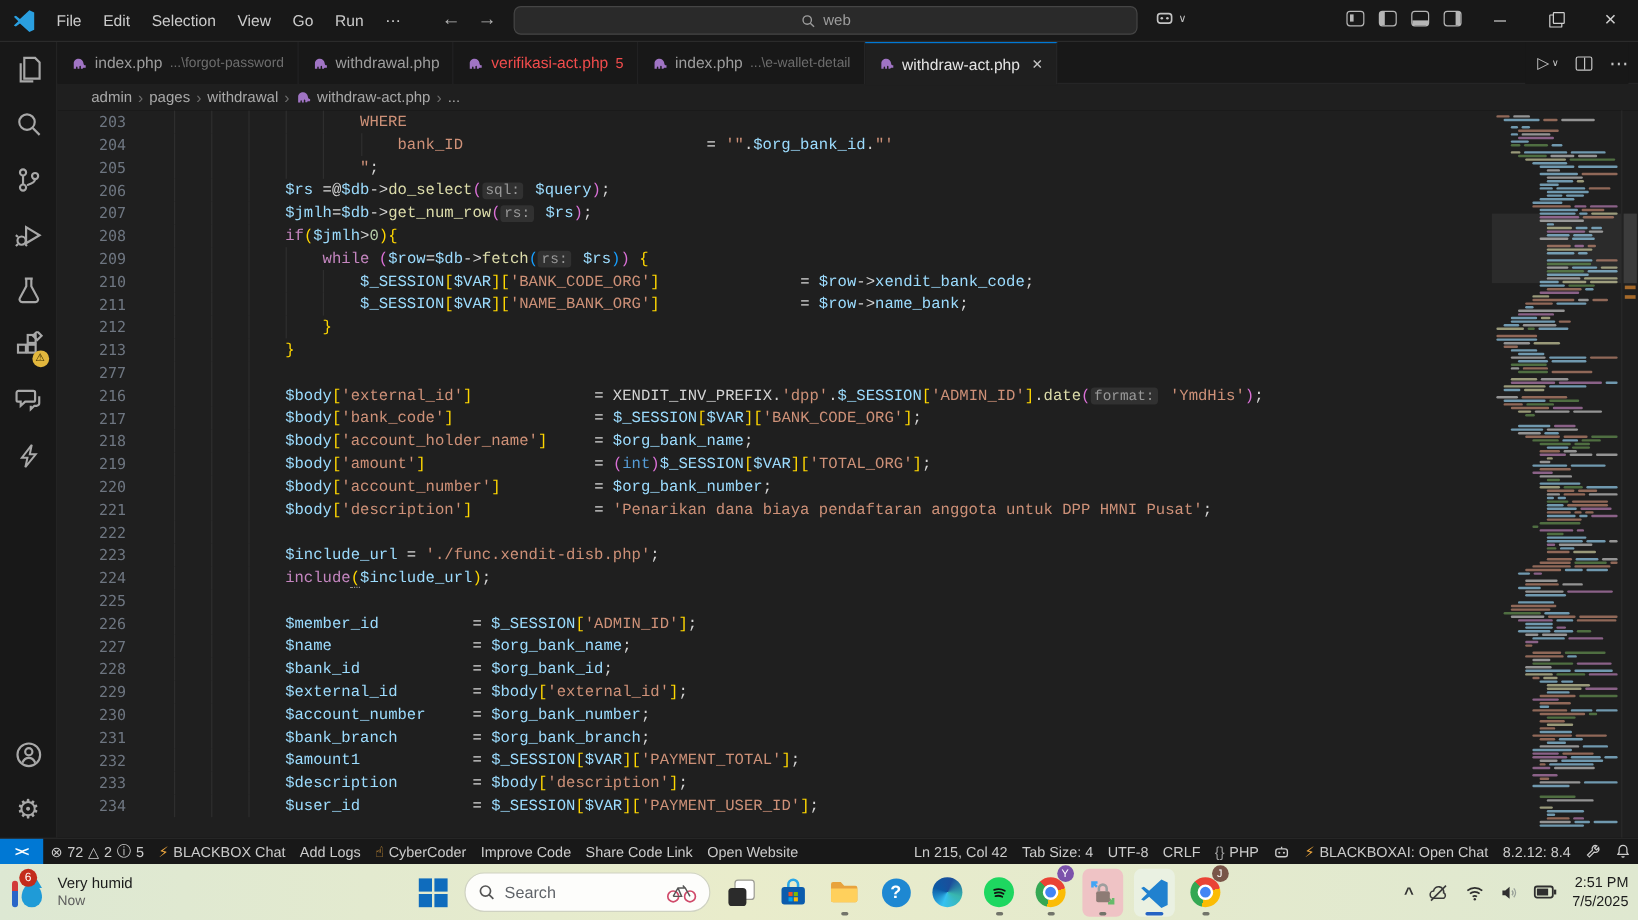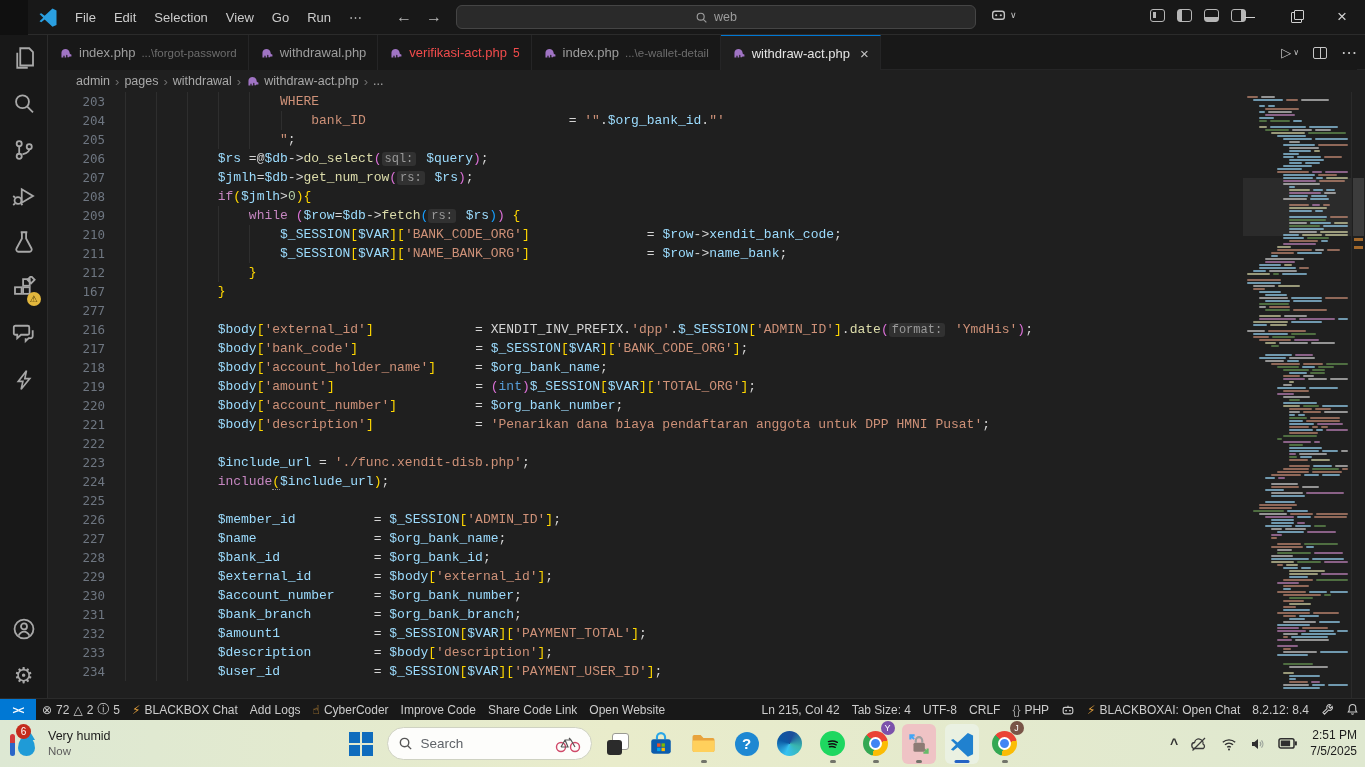--- a/index.html
+++ b/index.html
@@ -1,20 +1,20 @@
 <!DOCTYPE html>
 <html><head>
 <meta charset="utf-8">
 <style>
   html,body{margin:0;padding:0;background:#101010;}
   body{width:1365px;height:767px;overflow:hidden;font-family:"Liberation Sans",sans-serif;-webkit-font-smoothing:antialiased;}
   .screen{width:1365px;height:767px;display:flex;flex-direction:column;position:relative;}
 
   
-  .titlebar{height:35px;background:#181818;border-bottom:1px solid #2b2b2b;display:flex;align-items:center;color:#cccccc;position:relative;flex:0 0 auto;box-sizing:border-box;margin-left:28px;}
+  .titlebar{height:35px;background:#181818;border-bottom:1px solid #2b2b2b;display:flex;align-items:center;color:#cccccc;position:relative;flex:0 0 auto;box-sizing:border-box;}
   .vslogo{width:20px;height:20px;margin:0 9px 0 10px;}
   .menus{display:flex;gap:2px;}
   .menu-item{font-size:13px;color:#cccccc;padding:3px 8px;border-radius:5px;cursor:default;}
   .nav-arrows{position:absolute;left:368px;display:flex;gap:14px;font-size:16px;color:#b6b6b6;}
   .nav-arrows span{cursor:default;}
   .cmd-center{position:absolute;left:428px;top:5px;width:520px;height:24px;background:#2a2a2a;border:1px solid #454545;border-radius:6px;display:flex;align-items:center;justify-content:center;gap:6px;color:#9d9d9d;font-size:12.5px;box-sizing:border-box;}
   .copilot{position:absolute;left:962px;top:6px;display:flex;align-items:center;gap:3px;color:#c3c3c3;}
   .layout-icons{position:absolute;left:1122px;top:9px;display:flex;gap:12px;}
   .lyi{width:15px;height:13px;border:1.4px solid #b6b6b6;border-radius:3px;position:relative;box-sizing:border-box;}
   .lyi.left::after{content:"";position:absolute;left:0;top:0;bottom:0;width:4px;background:#b6b6b6;}
@@ -51,21 +51,21 @@
   .ea-split::after{content:"";position:absolute;top:0;bottom:0;left:6px;width:1.3px;background:#c5c5c5;}
 
   
   .breadcrumbs{height:22px;background:#1f1f1f;display:flex;align-items:center;padding-left:28px;font-size:12.5px;color:#a9a9a9;gap:5px;flex:0 0 auto;}
   .crumb{display:flex;align-items:center;gap:4px;}
   .crumb-sep{color:#6e6e6e;font-size:13px;}
 
   
   .editorwrap{flex:1;display:flex;min-height:0;background:#1f1f1f;position:relative;}
   .codearea{flex:1;overflow:hidden;font-family:"DejaVu Sans Mono","Liberation Mono",monospace;font-size:13px;}
-  .line{height:19px;line-height:19px;display:flex;white-space:pre;}
+  .line{height:19px;line-height:19px;display:flex;white-space:pre;gap:20px;}
   .line .ln{width:57px;text-align:right;color:#6e7681;flex:0 0 auto;font-size:12.5px;}
   .line .ct{margin-left:19px;position:relative;flex:1;font-family:Liberation Mono, monospace;}
   .line.current{background:rgba(255,255,255,0.045);box-shadow:inset 0 1px 0 rgba(255,255,255,0.05), inset 0 -1px 0 rgba(255,255,255,0.05);}
   .line.current .ln{color:#c6c6c6;}
   .guide{position:absolute;top:0;bottom:0;width:1px;background:#2e2e2e;}
   .tk-w{color:#d4d4d4;}
   .tk-p{color:#d4d4d4;}
   .tk-v{color:#9cdcfe;}
   .tk-s{color:#ce9178;}
   .tk-f{color:#dcdcaa;}
@@ -342,21 +342,21 @@
             <div class="line"><span class="ln">203</span><span class="ct"><span class="guide" style="left: calc(0ch + 0.5px);"></span><span class="guide" style="left: calc(4ch + 0.5px);"></span><span class="guide" style="left: calc(8ch + 0.5px);"></span><span class="guide" style="left: calc(12ch + 0.5px);"></span><span class="guide" style="left: calc(16ch + 0.5px);"></span><span class="tk-w">                    </span><span class="tk-s">WHERE</span></span></div>
             <div class="line"><span class="ln">204</span><span class="ct"><span class="guide" style="left: calc(0ch + 0.5px);"></span><span class="guide" style="left: calc(4ch + 0.5px);"></span><span class="guide" style="left: calc(8ch + 0.5px);"></span><span class="guide" style="left: calc(12ch + 0.5px);"></span><span class="guide" style="left: calc(16ch + 0.5px);"></span><span class="guide" style="left: calc(20ch + 0.5px);"></span><span class="tk-w">                        </span><span class="tk-s">bank_ID</span><span class="tk-w">                          </span><span class="tk-p">= </span><span class="tk-s">'"</span><span class="tk-p">.</span><span class="tk-v">$org_bank_id</span><span class="tk-p">.</span><span class="tk-s">"'</span></span></div>
             <div class="line"><span class="ln">205</span><span class="ct"><span class="guide" style="left: calc(0ch + 0.5px);"></span><span class="guide" style="left: calc(4ch + 0.5px);"></span><span class="guide" style="left: calc(8ch + 0.5px);"></span><span class="guide" style="left: calc(12ch + 0.5px);"></span><span class="guide" style="left: calc(16ch + 0.5px);"></span><span class="tk-w">                    </span><span class="tk-s">"</span><span class="tk-p">;</span></span></div>
             <div class="line"><span class="ln">206</span><span class="ct"><span class="guide" style="left: calc(0ch + 0.5px);"></span><span class="guide" style="left: calc(4ch + 0.5px);"></span><span class="guide" style="left: calc(8ch + 0.5px);"></span><span class="tk-w">            </span><span class="tk-v">$rs</span><span class="tk-p"> =</span><span class="tk-p">@</span><span class="tk-v">$db</span><span class="tk-p">-&gt;</span><span class="tk-f">do_select</span><span class="tk-m">(</span><span class="tk-i">sql:</span><span class="tk-p"> </span><span class="tk-v">$query</span><span class="tk-m">)</span><span class="tk-p">;</span></span></div>
             <div class="line"><span class="ln">207</span><span class="ct"><span class="guide" style="left: calc(0ch + 0.5px);"></span><span class="guide" style="left: calc(4ch + 0.5px);"></span><span class="guide" style="left: calc(8ch + 0.5px);"></span><span class="tk-w">            </span><span class="tk-v">$jmlh</span><span class="tk-p">=</span><span class="tk-v">$db</span><span class="tk-p">-&gt;</span><span class="tk-f">get_num_row</span><span class="tk-m">(</span><span class="tk-i">rs:</span><span class="tk-p"> </span><span class="tk-v">$rs</span><span class="tk-m">)</span><span class="tk-p">;</span></span></div>
             <div class="line"><span class="ln">208</span><span class="ct"><span class="guide" style="left: calc(0ch + 0.5px);"></span><span class="guide" style="left: calc(4ch + 0.5px);"></span><span class="guide" style="left: calc(8ch + 0.5px);"></span><span class="tk-w">            </span><span class="tk-k">if</span><span class="tk-g">(</span><span class="tk-v">$jmlh</span><span class="tk-p">&gt;</span><span class="tk-n">0</span><span class="tk-g">)</span><span class="tk-g">{</span></span></div>
             <div class="line"><span class="ln">209</span><span class="ct"><span class="guide" style="left: calc(0ch + 0.5px);"></span><span class="guide" style="left: calc(4ch + 0.5px);"></span><span class="guide" style="left: calc(8ch + 0.5px);"></span><span class="guide" style="left: calc(12ch + 0.5px);"></span><span class="tk-w">                </span><span class="tk-k">while</span><span class="tk-p"> </span><span class="tk-m">(</span><span class="tk-v">$row</span><span class="tk-p">=</span><span class="tk-v">$db</span><span class="tk-p">-&gt;</span><span class="tk-f">fetch</span><span class="tk-u">(</span><span class="tk-i">rs:</span><span class="tk-p"> </span><span class="tk-v">$rs</span><span class="tk-u">)</span><span class="tk-m">)</span><span class="tk-p"> </span><span class="tk-g">{</span></span></div>
             <div class="line"><span class="ln">210</span><span class="ct"><span class="guide" style="left: calc(0ch + 0.5px);"></span><span class="guide" style="left: calc(4ch + 0.5px);"></span><span class="guide" style="left: calc(8ch + 0.5px);"></span><span class="guide" style="left: calc(12ch + 0.5px);"></span><span class="guide" style="left: calc(16ch + 0.5px);"></span><span class="tk-w">                    </span><span class="tk-v">$_SESSION</span><span class="tk-g">[</span><span class="tk-v">$VAR</span><span class="tk-g">]</span><span class="tk-g">[</span><span class="tk-s">'BANK_CODE_ORG'</span><span class="tk-g">]</span><span class="tk-w">               </span><span class="tk-p">= </span><span class="tk-v">$row</span><span class="tk-p">-&gt;</span><span class="tk-v">xendit_bank_code</span><span class="tk-p">;</span></span></div>
             <div class="line"><span class="ln">211</span><span class="ct"><span class="guide" style="left: calc(0ch + 0.5px);"></span><span class="guide" style="left: calc(4ch + 0.5px);"></span><span class="guide" style="left: calc(8ch + 0.5px);"></span><span class="guide" style="left: calc(12ch + 0.5px);"></span><span class="guide" style="left: calc(16ch + 0.5px);"></span><span class="tk-w">                    </span><span class="tk-v">$_SESSION</span><span class="tk-g">[</span><span class="tk-v">$VAR</span><span class="tk-g">]</span><span class="tk-g">[</span><span class="tk-s">'NAME_BANK_ORG'</span><span class="tk-g">]</span><span class="tk-w">               </span><span class="tk-p">= </span><span class="tk-v">$row</span><span class="tk-p">-&gt;</span><span class="tk-v">name_bank</span><span class="tk-p">;</span></span></div>
             <div class="line"><span class="ln">212</span><span class="ct"><span class="guide" style="left: calc(0ch + 0.5px);"></span><span class="guide" style="left: calc(4ch + 0.5px);"></span><span class="guide" style="left: calc(8ch + 0.5px);"></span><span class="guide" style="left: calc(12ch + 0.5px);"></span><span class="tk-w">                </span><span class="tk-g">}</span></span></div>
-            <div class="line"><span class="ln">167</span><span class="ct"><span class="guide" style="left: calc(0ch + 0.5px);"></span><span class="guide" style="left: calc(4ch + 0.5px);"></span><span class="guide" style="left: calc(8ch + 0.5px);"></span><span class="tk-w">            </span><span class="tk-g">}</span></span></div>
+            <div class="line"><span class="ln">213</span><span class="ct"><span class="guide" style="left: calc(0ch + 0.5px);"></span><span class="guide" style="left: calc(4ch + 0.5px);"></span><span class="guide" style="left: calc(8ch + 0.5px);"></span><span class="tk-w">            </span><span class="tk-g">}</span></span></div>
             <div class="line"><span class="ln">277</span><span class="ct"><span class="guide" style="left: calc(0ch + 0.5px);"></span><span class="guide" style="left: calc(4ch + 0.5px);"></span><span class="guide" style="left: calc(8ch + 0.5px);"></span></span></div>
             <div class="line"><span class="ln">216</span><span class="ct"><span class="guide" style="left: calc(0ch + 0.5px);"></span><span class="guide" style="left: calc(4ch + 0.5px);"></span><span class="guide" style="left: calc(8ch + 0.5px);"></span><span class="tk-w">            </span><span class="tk-v">$body</span><span class="tk-g">[</span><span class="tk-s">'external_id'</span><span class="tk-g">]</span><span class="tk-w">             </span><span class="tk-p">= </span><span class="tk-p">XENDIT_INV_PREFIX</span><span class="tk-p">.</span><span class="tk-s">'dpp'</span><span class="tk-p">.</span><span class="tk-v">$_SESSION</span><span class="tk-g">[</span><span class="tk-s">'ADMIN_ID'</span><span class="tk-g">]</span><span class="tk-p">.</span><span class="tk-f">date</span><span class="tk-m">(</span><span class="tk-i">format:</span><span class="tk-p"> </span><span class="tk-s">'YmdHis'</span><span class="tk-m">)</span><span class="tk-p">;</span></span></div>
             <div class="line"><span class="ln">217</span><span class="ct"><span class="guide" style="left: calc(0ch + 0.5px);"></span><span class="guide" style="left: calc(4ch + 0.5px);"></span><span class="guide" style="left: calc(8ch + 0.5px);"></span><span class="tk-w">            </span><span class="tk-v">$body</span><span class="tk-g">[</span><span class="tk-s">'bank_code'</span><span class="tk-g">]</span><span class="tk-w">               </span><span class="tk-p">= </span><span class="tk-v">$_SESSION</span><span class="tk-g">[</span><span class="tk-v">$VAR</span><span class="tk-g">]</span><span class="tk-g">[</span><span class="tk-s">'BANK_CODE_ORG'</span><span class="tk-g">]</span><span class="tk-p">;</span></span></div>
             <div class="line"><span class="ln">218</span><span class="ct"><span class="guide" style="left: calc(0ch + 0.5px);"></span><span class="guide" style="left: calc(4ch + 0.5px);"></span><span class="guide" style="left: calc(8ch + 0.5px);"></span><span class="tk-w">            </span><span class="tk-v">$body</span><span class="tk-g">[</span><span class="tk-s">'account_holder_name'</span><span class="tk-g">]</span><span class="tk-w">     </span><span class="tk-p">= </span><span class="tk-v">$org_bank_name</span><span class="tk-p">;</span></span></div>
             <div class="line"><span class="ln">219</span><span class="ct"><span class="guide" style="left: calc(0ch + 0.5px);"></span><span class="guide" style="left: calc(4ch + 0.5px);"></span><span class="guide" style="left: calc(8ch + 0.5px);"></span><span class="tk-w">            </span><span class="tk-v">$body</span><span class="tk-g">[</span><span class="tk-s">'amount'</span><span class="tk-g">]</span><span class="tk-w">                  </span><span class="tk-p">= </span><span class="tk-m">(</span><span class="tk-kb">int</span><span class="tk-m">)</span><span class="tk-v">$_SESSION</span><span class="tk-g">[</span><span class="tk-v">$VAR</span><span class="tk-g">]</span><span class="tk-g">[</span><span class="tk-s">'TOTAL_ORG'</span><span class="tk-g">]</span><span class="tk-p">;</span></span></div>
             <div class="line"><span class="ln">220</span><span class="ct"><span class="guide" style="left: calc(0ch + 0.5px);"></span><span class="guide" style="left: calc(4ch + 0.5px);"></span><span class="guide" style="left: calc(8ch + 0.5px);"></span><span class="tk-w">            </span><span class="tk-v">$body</span><span class="tk-g">[</span><span class="tk-s">'account_number'</span><span class="tk-g">]</span><span class="tk-w">          </span><span class="tk-p">= </span><span class="tk-v">$org_bank_number</span><span class="tk-p">;</span></span></div>
             <div class="line"><span class="ln">221</span><span class="ct"><span class="guide" style="left: calc(0ch + 0.5px);"></span><span class="guide" style="left: calc(4ch + 0.5px);"></span><span class="guide" style="left: calc(8ch + 0.5px);"></span><span class="tk-w">            </span><span class="tk-v">$body</span><span class="tk-g">[</span><span class="tk-s">'description'</span><span class="tk-g">]</span><span class="tk-w">             </span><span class="tk-p">= </span><span class="tk-s">'Penarikan dana biaya pendaftaran anggota untuk DPP HMNI Pusat'</span><span class="tk-p">;</span></span></div>
             <div class="line"><span class="ln">222</span><span class="ct"><span class="guide" style="left: calc(0ch + 0.5px);"></span><span class="guide" style="left: calc(4ch + 0.5px);"></span><span class="guide" style="left: calc(8ch + 0.5px);"></span></span></div>
             <div class="line"><span class="ln">223</span><span class="ct"><span class="guide" style="left: calc(0ch + 0.5px);"></span><span class="guide" style="left: calc(4ch + 0.5px);"></span><span class="guide" style="left: calc(8ch + 0.5px);"></span><span class="tk-w">            </span><span class="tk-v">$include_url</span><span class="tk-p"> = </span><span class="tk-s">'./func.xendit-disb.php'</span><span class="tk-p">;</span></span></div>
             <div class="line"><span class="ln">224</span><span class="ct"><span class="guide" style="left: calc(0ch + 0.5px);"></span><span class="guide" style="left: calc(4ch + 0.5px);"></span><span class="guide" style="left: calc(8ch + 0.5px);"></span><span class="tk-w">            </span><span class="tk-k">include</span><span class="tk-g dots">(</span><span class="tk-v">$include_url</span><span class="tk-g">)</span><span class="tk-p">;</span></span></div>

